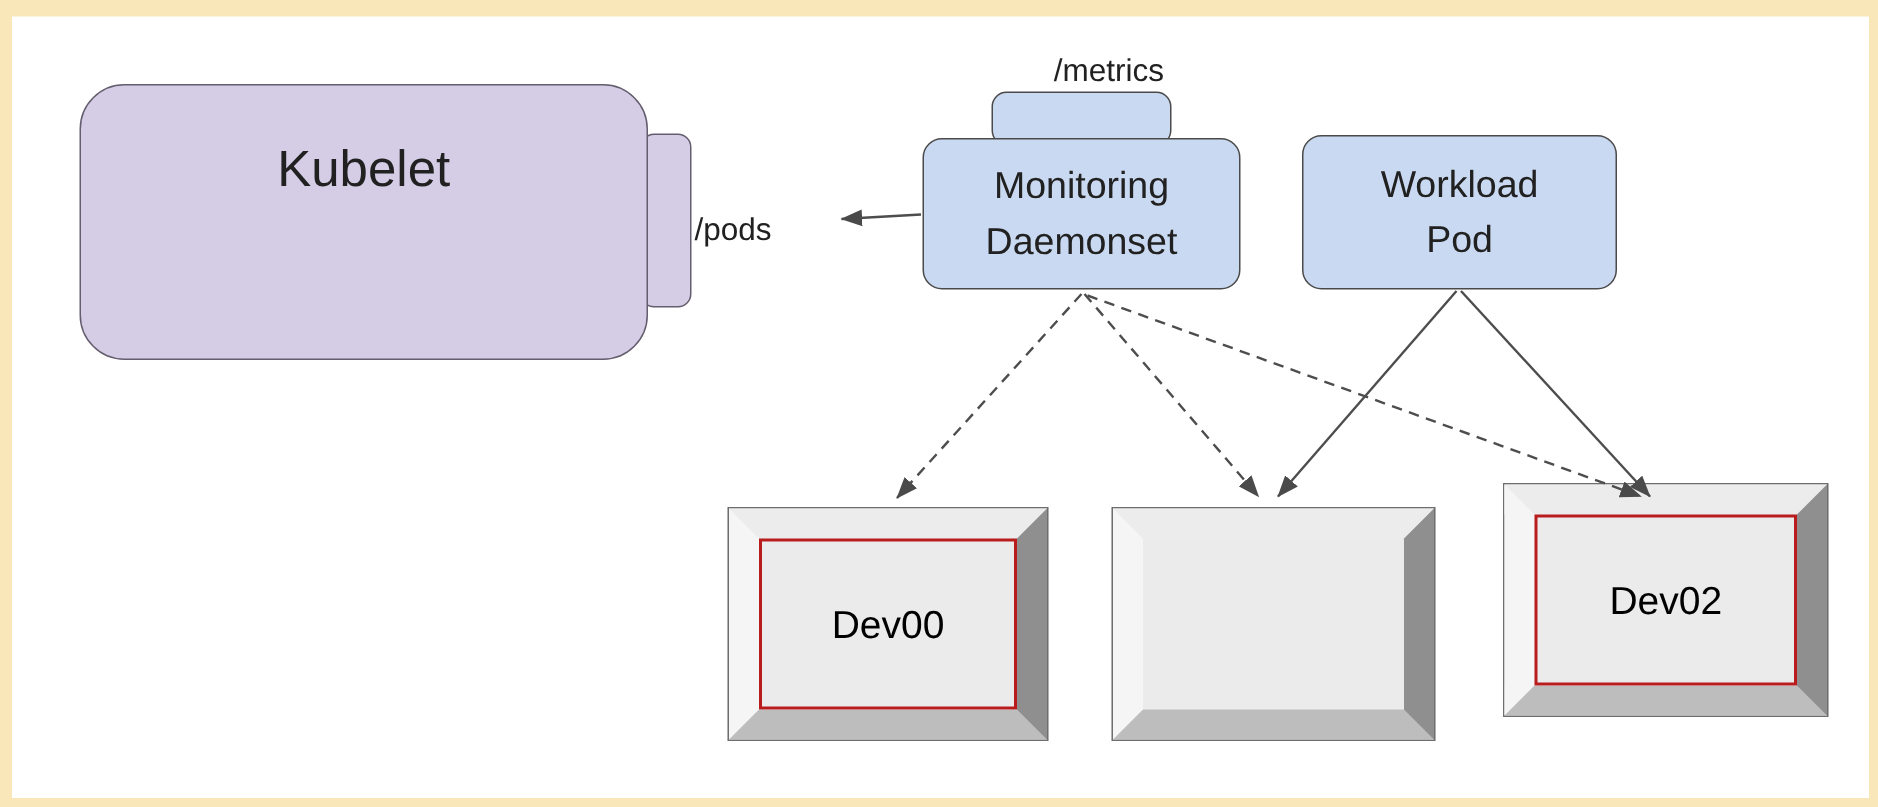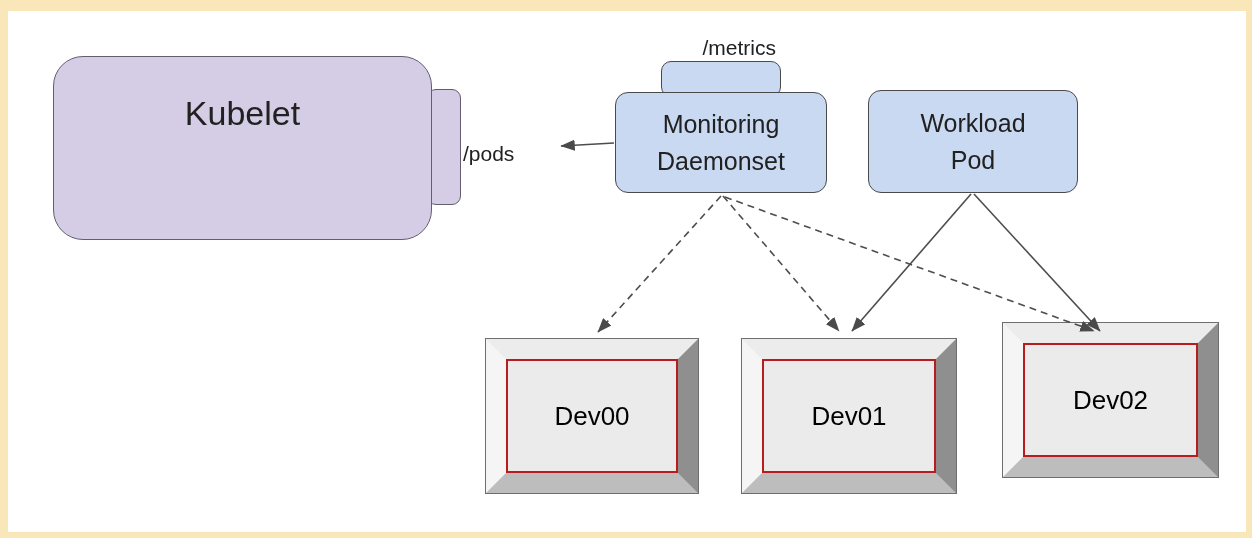--- a/index.html
+++ b/index.html
@@ -83,23 +83,20 @@
 </div>
 
 <div class="device dev00">
   <div class="bevel"></div>
   <div class="face">
     <span>Dev00</span>
   </div>
 </div>
 <div class="device dev01">
   <div class="bevel"></div>
-  <div class="face">
-    <span>Dev01</span>
-  </div>
 </div>
 <div class="device dev02">
   <div class="bevel"></div>
   <div class="face">
     <span>Dev02</span>
   </div>
 </div>
 
 <svg class="edges" width="1252" height="538" viewBox="0 0 1252 538">
   <defs>

